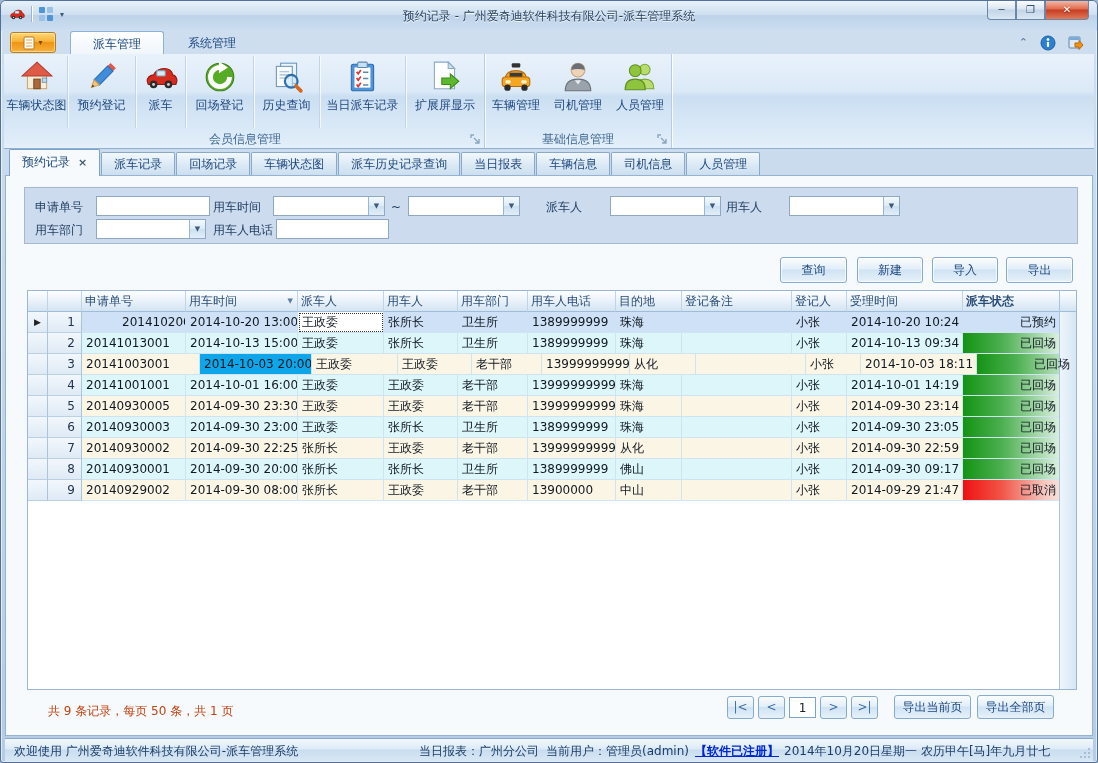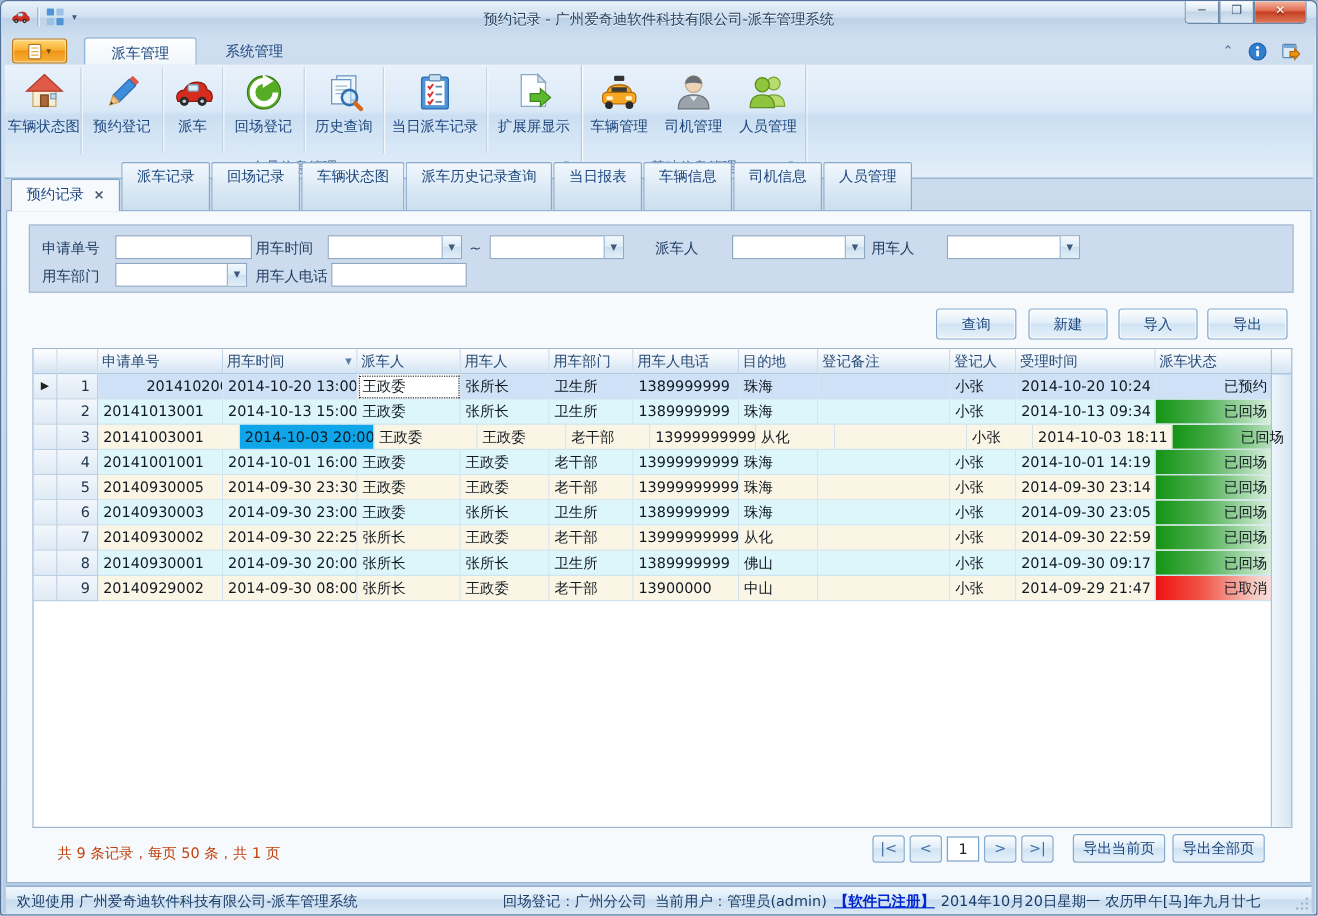--- a/index.html
+++ b/index.html
@@ -53,21 +53,21 @@
     padding-top:4px;gap:3px;cursor:default;color:#1e477e;}
   .rbtn .ric{width:34px;height:34px;}
   .rbtn .rlabel{white-space:nowrap;}
   .g1 .rbtn{border-right:1px solid #c3d4e5;box-shadow:1px 0 0 rgba(255,255,255,.7);}
   .g1 .rbtn:last-child{border-right:none;box-shadow:none;}
   .rgroup-label{flex:1;text-align:center;color:#3e6791;padding-top:3px;}
   .dialog-launcher{position:absolute;right:3px;bottom:3px;width:12px;height:12px;opacity:.85;cursor:default;}
   
   .doctabs{position:absolute;top:148px;left:4px;right:4px;height:27px;display:flex;align-items:flex-end;
     padding-left:4px;}
-  .doctab{height:41px;line-height:22px;padding:0 12px;margin-right:1px;color:#1e477e;cursor:default;
+  .doctab{height:24px;line-height:22px;padding:0 12px;margin-right:1px;color:#1e477e;cursor:default;
     border:1px solid #8aa8c8;border-bottom:none;border-radius:2px 2px 0 0;
     background:linear-gradient(#f2f8fd,#d8e7f4 60%,#cbdeee);white-space:nowrap;}
   .doctab.active{background:#f6fafd;height:27px;line-height:24px;position:relative;z-index:3;
     border:1px solid #7ba2c8;border-bottom:none;}
   .doctab .closex{margin-left:8px;color:#44596f;font-size:11px;font-weight:bold;cursor:pointer;}
   
   .page{position:absolute;top:174px;left:4px;right:4px;bottom:26px;background:#f6fafd;
     border:1px solid #96b4d2;z-index:2;}
   
   .filter-panel{position:absolute;left:18px;top:11px;width:1054px;height:57px;
@@ -375,21 +375,21 @@
             <div class="g-hcell" style="width: 104px;">申请单号</div>
             <div class="g-hcell" style="width: 112px;">用车时间<span class="sortarrow">▼</span></div>
             <div class="g-hcell" style="width: 86px;">派车人</div>
             <div class="g-hcell" style="width: 74px;">用车人</div>
             <div class="g-hcell" style="width: 70px;">用车部门</div>
             <div class="g-hcell" style="width: 88px;">用车人电话</div>
             <div class="g-hcell" style="width: 66px;">目的地</div>
             <div class="g-hcell" style="width: 110px;">登记备注</div>
             <div class="g-hcell" style="width: 55px;">登记人</div>
             <div class="g-hcell" style="width: 116px;">受理时间</div>
-            <div class="g-hcell" style="width: 98px;">派车状态</div>
+            <div class="g-hcell" style="width: 98px; font-weight: bold;">派车状态</div>
           </div>
           <div class="g-row">
             <div class="g-cell indic" style="width: 20px;">▶</div>
             <div class="g-cell rownum" style="width: 34px;">1</div>
             <div class="g-cell" style="width: 104px; background: rgb(207, 225, 246); padding-left: 40px;">20141020001</div>
             <div class="g-cell" style="width: 112px; background: rgb(207, 225, 246);">2014-10-20 13:00</div>
             <div class="g-cell focused" style="width: 86px; background: rgb(207, 225, 246);">王政委</div>
             <div class="g-cell" style="width: 74px; background: rgb(207, 225, 246);">张所长</div>
             <div class="g-cell" style="width: 70px; background: rgb(207, 225, 246);">卫生所</div>
             <div class="g-cell" style="width: 88px; background: rgb(207, 225, 246);">1389999999</div>
@@ -530,21 +530,21 @@
     <div class="pager-btn" style="left:752px">&lt;</div>
     <input class="page-input" style="left: 783px;" value="1">
     <div class="pager-btn" style="left:814px">&gt;</div>
     <div class="pager-btn" style="left:845px">&gt;|</div>
     <div class="export-btn" style="left:888px;width:77px">导出当前页</div>
     <div class="export-btn" style="left:971px;width:77px">导出全部页</div>
   </div>
 
   <div class="statusbar">
     <span class="sb-item" style="left:9px">欢迎使用 广州爱奇迪软件科技有限公司-派车管理系统</span>
-    <span class="sb-item" style="left:414px">回场登记：广州分公司</span>
+    <span class="sb-item" style="left:414px">当日报表：广州分公司</span>
     <span class="sb-item" style="left:541px">当前用户：管理员(admin)</span>
     <span class="sb-item sb-link" style="left:690px">【软件已注册】</span>
     <span class="sb-item" style="left:779px">2014年10月20日星期一 农历甲午[马]年九月廿七</span>
     <svg class="resize-grip" viewBox="0 0 12 12">
       <circle cx="10" cy="2" r="1" fill="#8ba6c2"></circle>
         <circle cx="10" cy="6" r="1" fill="#8ba6c2"></circle>
       <circle cx="10" cy="10" r="1" fill="#8ba6c2"></circle>
         <circle cx="6" cy="6" r="1" fill="#8ba6c2"></circle>
       <circle cx="6" cy="10" r="1" fill="#8ba6c2"></circle>
         <circle cx="2" cy="10" r="1" fill="#8ba6c2"></circle>

